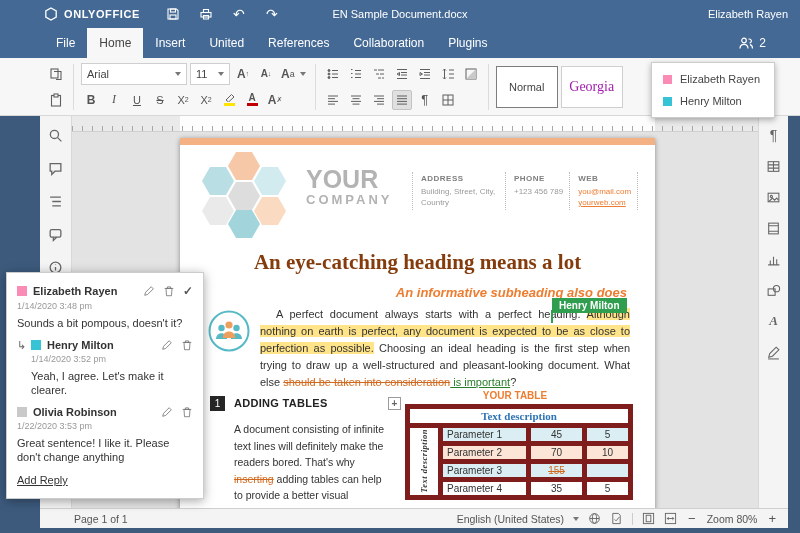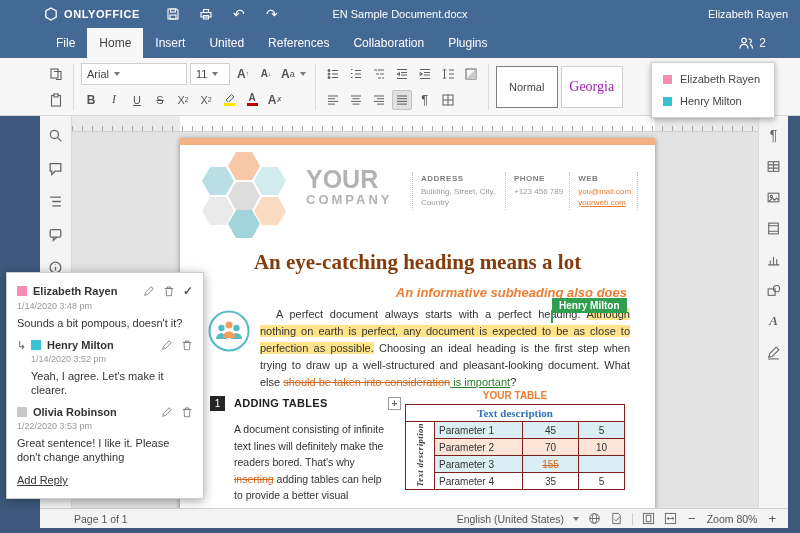--- a/index.html
+++ b/index.html
@@ -22,21 +22,21 @@
   .tab.active{background:#f7f7f7;color:#444}
   .tabs-right{position:absolute;right:34px;top:0;height:30px;display:flex;align-items:center;gap:5px;color:#fff;font-size:12px;cursor:pointer}
 
   
   .toolbar{position:absolute;top:58px;left:0;right:0;height:58px;background:#f7f7f7;border-bottom:1px solid #d8d8d8;display:flex;align-items:center;padding-left:46px;z-index:5}
   .tb-group{display:grid;grid-template-rows:26px 26px;align-items:center;row-gap:0}
   .tb-row{display:flex;align-items:center;gap:3px}
   .tb-sep{width:1px;height:46px;background:#dcdcdc;margin:0 7px;align-self:center}
   .tbtn{min-width:20px;height:20px;display:inline-flex;align-items:center;justify-content:center;font-size:11px;color:#555;border:1px solid transparent;border-radius:2px;cursor:pointer;padding:0 1px}
   .tbtn.pressed{background:#e0e0e0;border-color:#c3c3c3}
-  .combo{background:#fff;border:1px solid #cfcfcf;height:22px;display:flex;align-items:center;font-size:11px;color:#444;padding:0 5px;cursor:pointer}
+  .combo{background:#fff;border:1px solid #cfcfcf;height:22px;display:flex;align-items:center;font-size:11px;color:#444;padding:0 5px;justify-content:space-between;cursor:pointer}
   .caret{width:0;height:0;border-left:3px solid transparent;border-right:3px solid transparent;border-top:4px solid #777;margin-left:5px;display:inline-block}
   .gB{font-weight:bold;font-size:12px}
   .gI{font-style:italic;font-family:"Liberation Serif",serif;font-size:12px}
   .gU{text-decoration:underline}
   .gS{text-decoration:line-through}
   .mini{font-size:7px}
   .bar-ic{display:flex;flex-direction:column;align-items:center;line-height:9px}
   .bar-ic .b{width:11px;height:3px;margin-top:1px}
   .style-gallery{display:flex;gap:3px;align-self:center}
   .style-box{width:62px;height:42px;background:#fff;border:1px solid #cfcfcf;display:flex;align-items:center;justify-content:center;font-size:11px;color:#444;cursor:pointer}
@@ -82,21 +82,21 @@
   .del{color:#d2691e;text-decoration:line-through}
   .ins{color:#2a7d2a;text-decoration:underline}
   .presence{position:absolute;left:372px;top:160px;color:#fff;font-size:10px;font-weight:bold;padding:2px 7px;z-index:5;white-space:nowrap}
   .presence-caret{position:absolute;left:371px;top:172px;width:2px;height:13px;background:#2f9e4f}
   .sec-num{position:absolute;left:30px;top:258px;width:15px;height:15px;background:#262626;color:#fff;font-size:10px;display:flex;align-items:center;justify-content:center}
   .sec-title{position:absolute;left:54px;top:259px;font-size:11px;font-weight:bold;letter-spacing:.3px;color:#222}
   .sec-body{position:absolute;left:54px;top:283px;width:153px;font-size:10.5px;line-height:16.5px;color:#333}
   .tbl-caption{position:absolute;left:225px;top:252px;width:220px;text-align:center;font-size:10px;font-weight:bold}
   .tbl-handle{position:absolute;left:208px;top:259px;width:13px;height:13px;border:1px solid #9b9b9b;background:#fff;color:#666;font-size:10px;font-weight:bold;display:flex;align-items:center;justify-content:center;cursor:move}
   .doc-table{position:absolute;left:225px;top:266px;border-collapse:collapse;font-size:10px;color:#333}
-  .doc-table td{border:1px solid #7f1d1d;text-align:center;padding:1px 4px;height:17px}
+  .doc-table td{border:5px solid #7f1d1d;text-align:center;padding:1px 4px;height:17px}
   .th-cell{color:#2e74b5;font-weight:bold;font-family:"Liberation Serif",serif;font-size:11px;height:19px;background:#fff}
   .td-name{text-align:left!important;width:88px}
   .td-v1{width:56px}.td-v2{width:46px}
   .td-side{width:17px;background:#fff}
   .side-text{writing-mode:vertical-rl;transform:rotate(180deg);font-family:"Liberation Serif",serif;font-weight:bold;font-style:italic;font-size:8.5px;color:#333;margin:0 auto;letter-spacing:.5px}
 
   
   .comment-popup{position:absolute;left:6px;top:272px;width:198px;background:#fff;box-shadow:0 2px 10px rgba(0,0,0,.35);border:1px solid #ccc;padding:11px 10px 12px;z-index:40;font-size:11px;color:#333}
   .cmt-head{display:flex;align-items:center;gap:6px}
   .cmt-avatar{width:10px;height:10px;flex:none}

